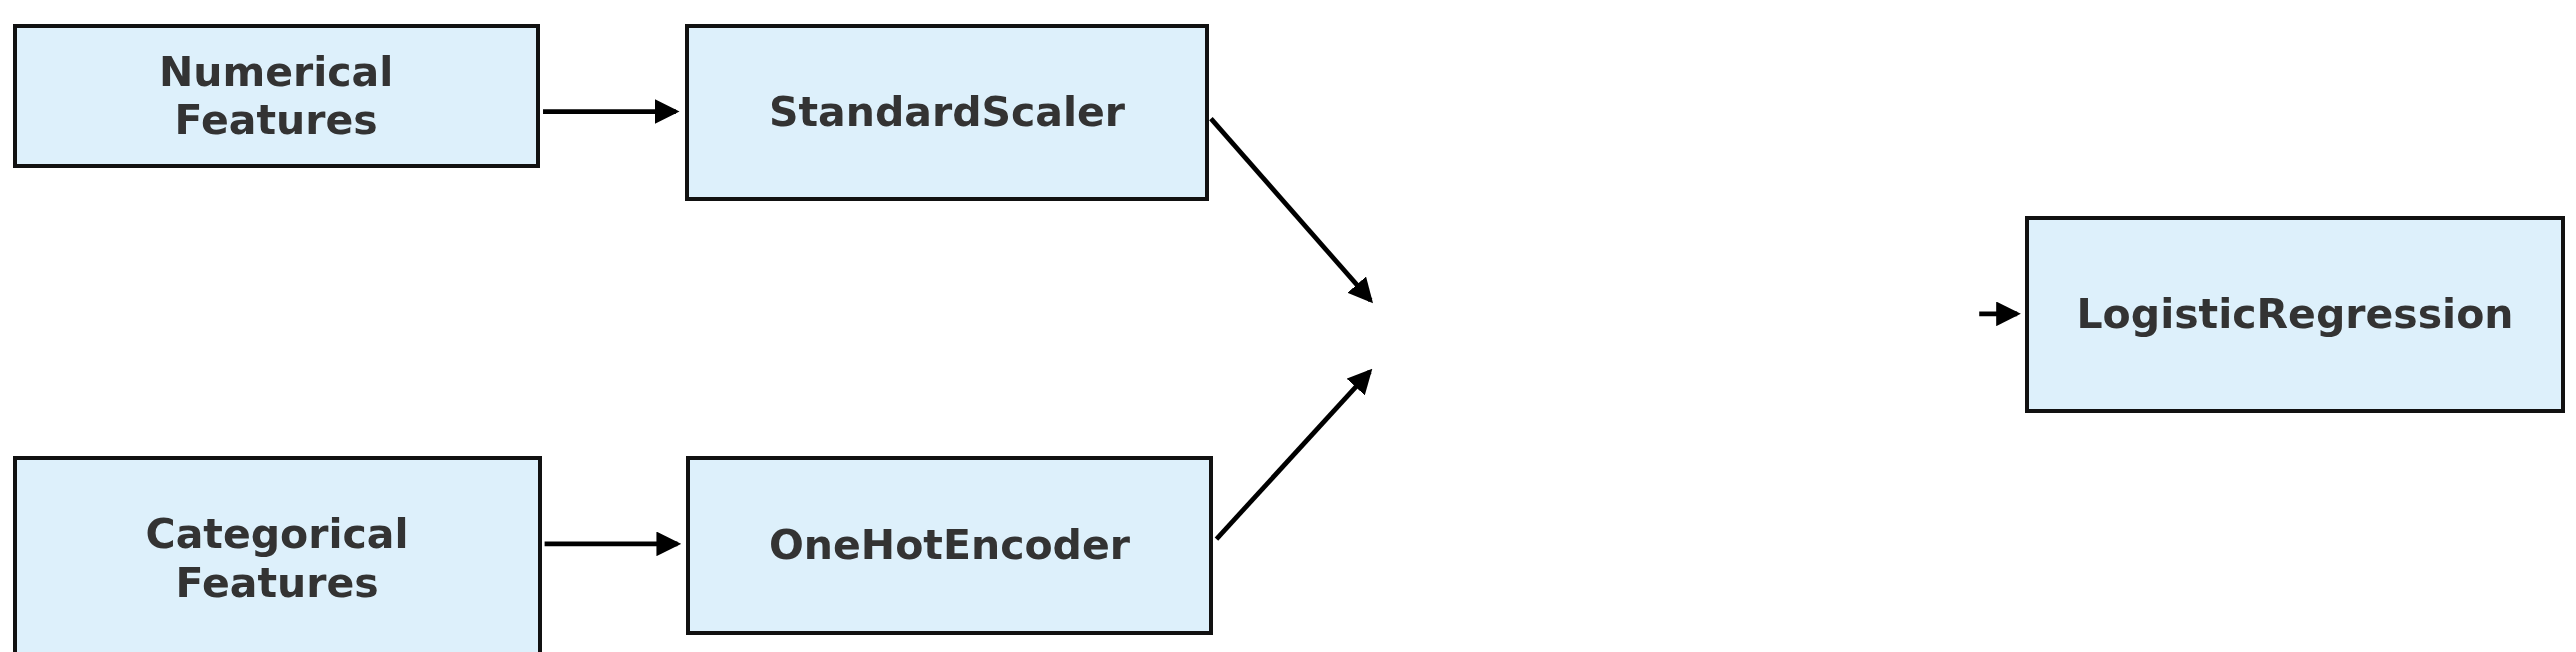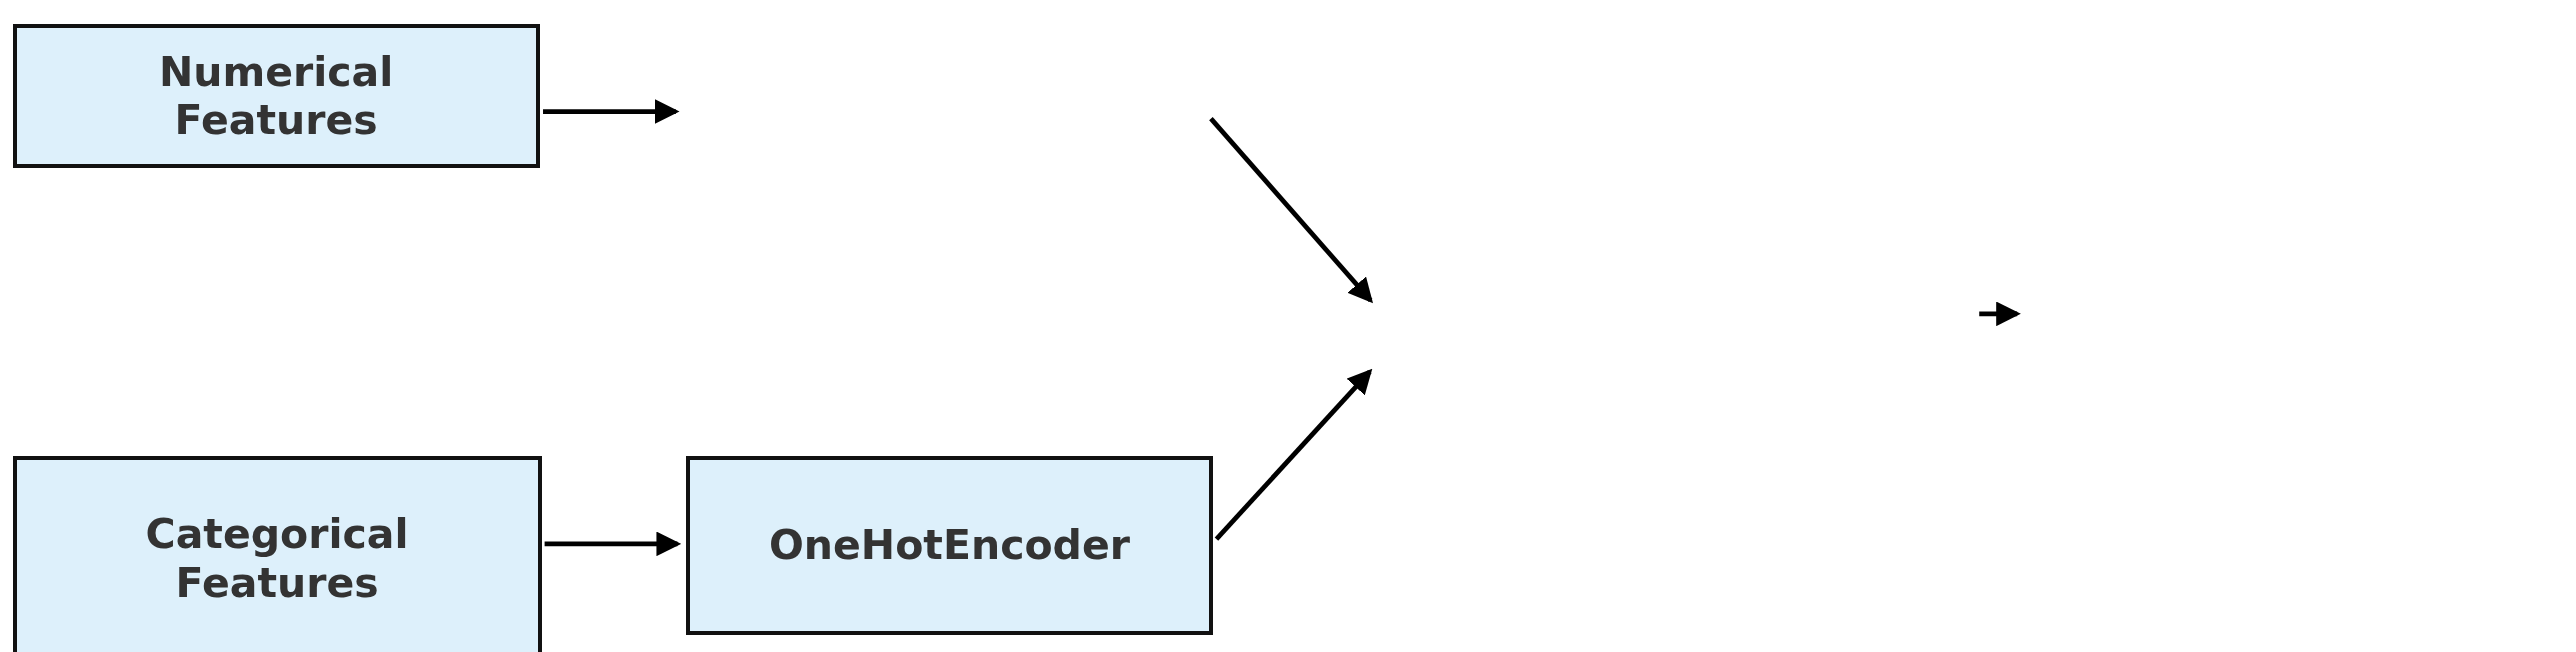--- a/index.html
+++ b/index.html
@@ -60,22 +60,24 @@
     <line x1="687" y1="141" x2="855" y2="141" stroke="var(--edge, #000000)" stroke-width="6" marker-end="url(#arrowhead)"></line>
     <line x1="689" y1="688" x2="857" y2="688" stroke="var(--edge, #000000)" stroke-width="6" marker-end="url(#arrowhead)"></line>
     <line x1="1532" y1="150" x2="1734" y2="380" stroke="var(--edge, #000000)" stroke-width="6" marker-end="url(#arrowhead)"></line>
     <line x1="1539" y1="682" x2="1733" y2="470" stroke="var(--edge, #000000)" stroke-width="6" marker-end="url(#arrowhead)"></line>
     <line x1="2504" y1="397" x2="2552" y2="397" stroke="var(--edge, #000000)" stroke-width="6" marker-end="url(#arrowhead)"></line>
   </svg>
 
   <div class="node n-numerical">Numerical
 Features</div>
 
+  <div class="node n-scaler">StandardScaler</div>
 
   <div class="node n-categorical">Categorical
 Features</div>
 
   <div class="node n-onehot">OneHotEncoder</div>
 
 
+  <div class="node n-logreg">LogisticRegression</div>
 
 </div>
 
 
 </body></html>

